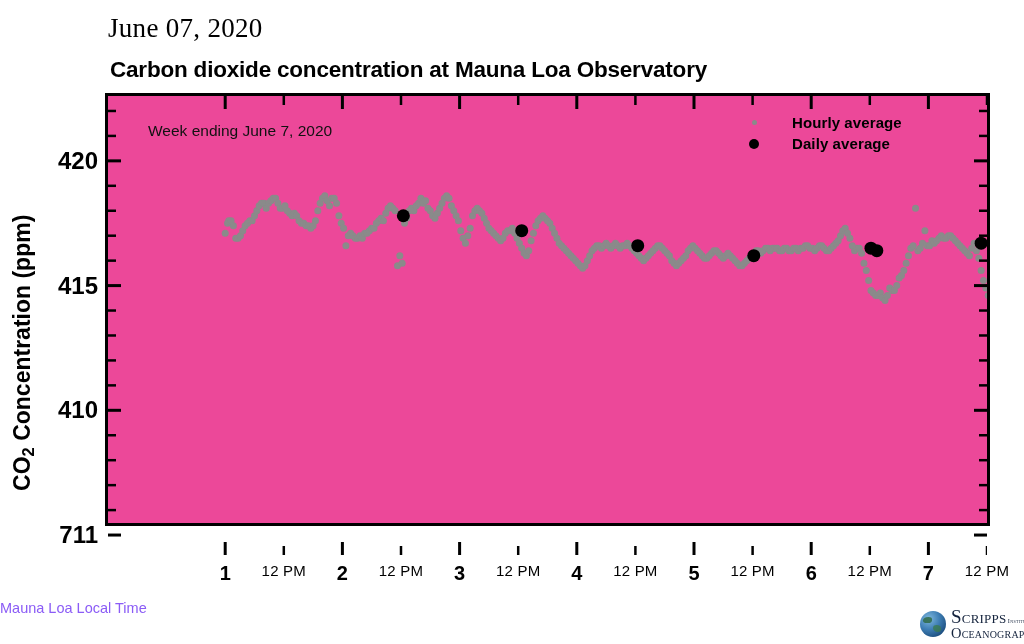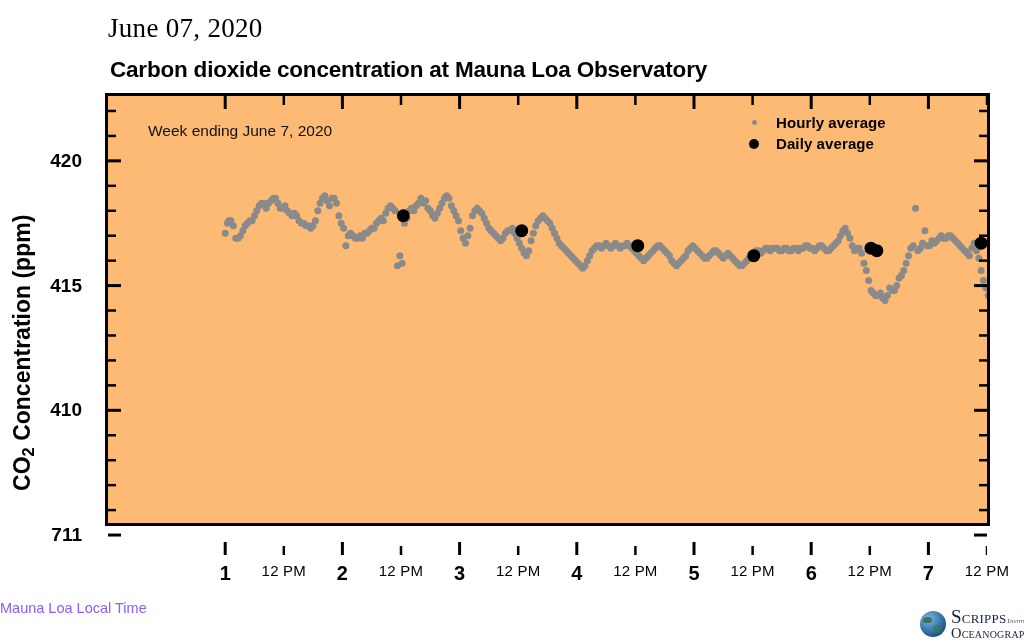--- a/index.html
+++ b/index.html
@@ -47,21 +47,21 @@
 
   
   .plot-frame {
     position: absolute;
     left: 105px;
     top: 93px;
     width: 885px;
     height: 433px;
     border: 3px solid #000000;
     box-sizing: border-box;
-    background: #fdba74;
+    background: #ec4899;
     text-align: right;
   }
   .plot-inner {
     position: absolute;
     left: 0; top: 0;
     width: 100%;
     height: 100%;
     overflow: hidden;
   }
 
@@ -81,20 +81,21 @@
     position: absolute;
     right: 55px;
     top: 16px;
     width: 200px;
   }
   .legend-row {
     display: flex;
     align-items: center;
     height: 21px;
     white-space: nowrap;
+    gap: 16px;
   }
   .legend-marker-cell {
     width: 44px;
     display: flex;
     justify-content: center;
     align-items: center;
   }
   .legend-dot-hourly {
     width: 5px; height: 5px;
     border-radius: 50%;
@@ -107,23 +108,23 @@
   }
   .legend-label {
     font-size: 15px;
     font-weight: bold;
     letter-spacing: 0.1px;
   }
 
   
   .ytick-label {
     position: absolute;
-    right: 16px;
+    right: 0;
     transform: translateY(-50%);
-    font-size: 19px;
+    font-size: 24px;
     font-weight: bold;
     text-align: right;
     white-space: nowrap;
   }
   #ylabels {
     position: absolute;
     left: 0px;
     top: 0px;
     width: 98px;
     height: 644px;

